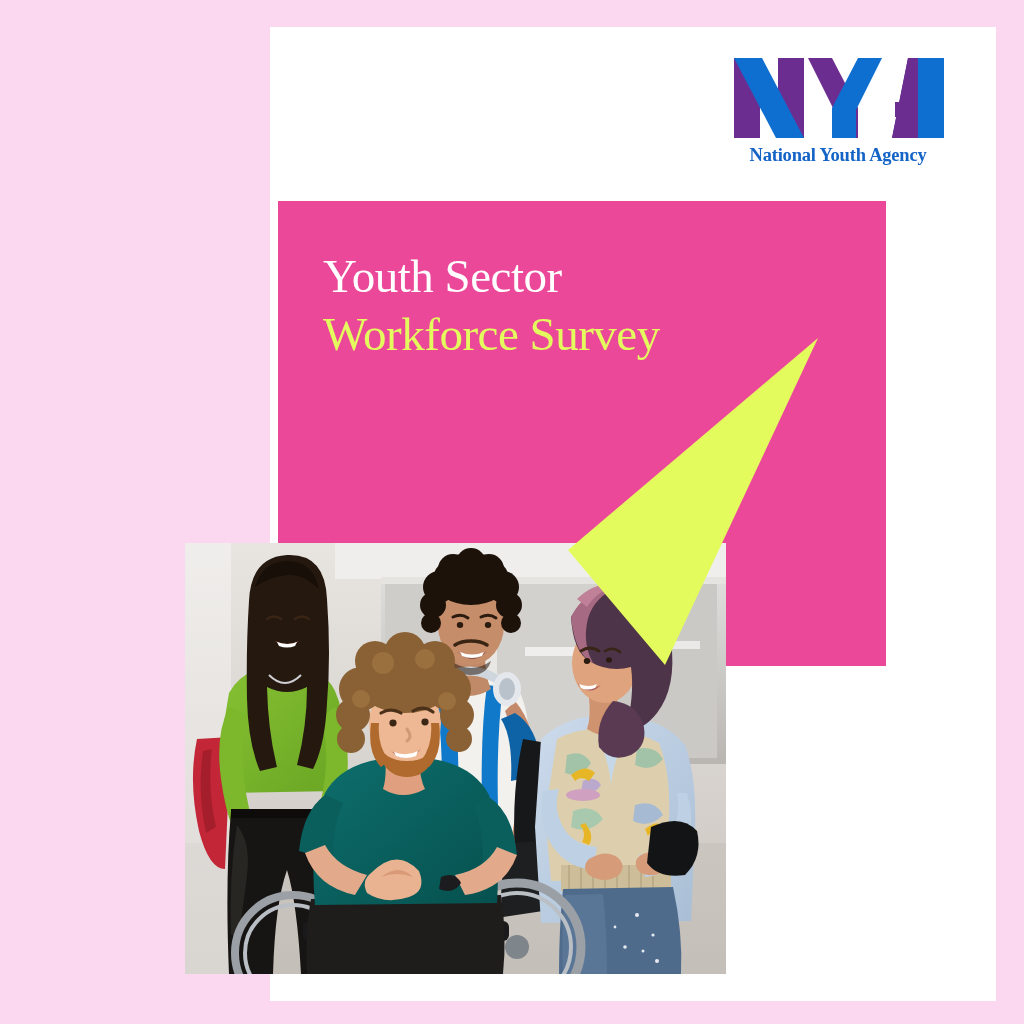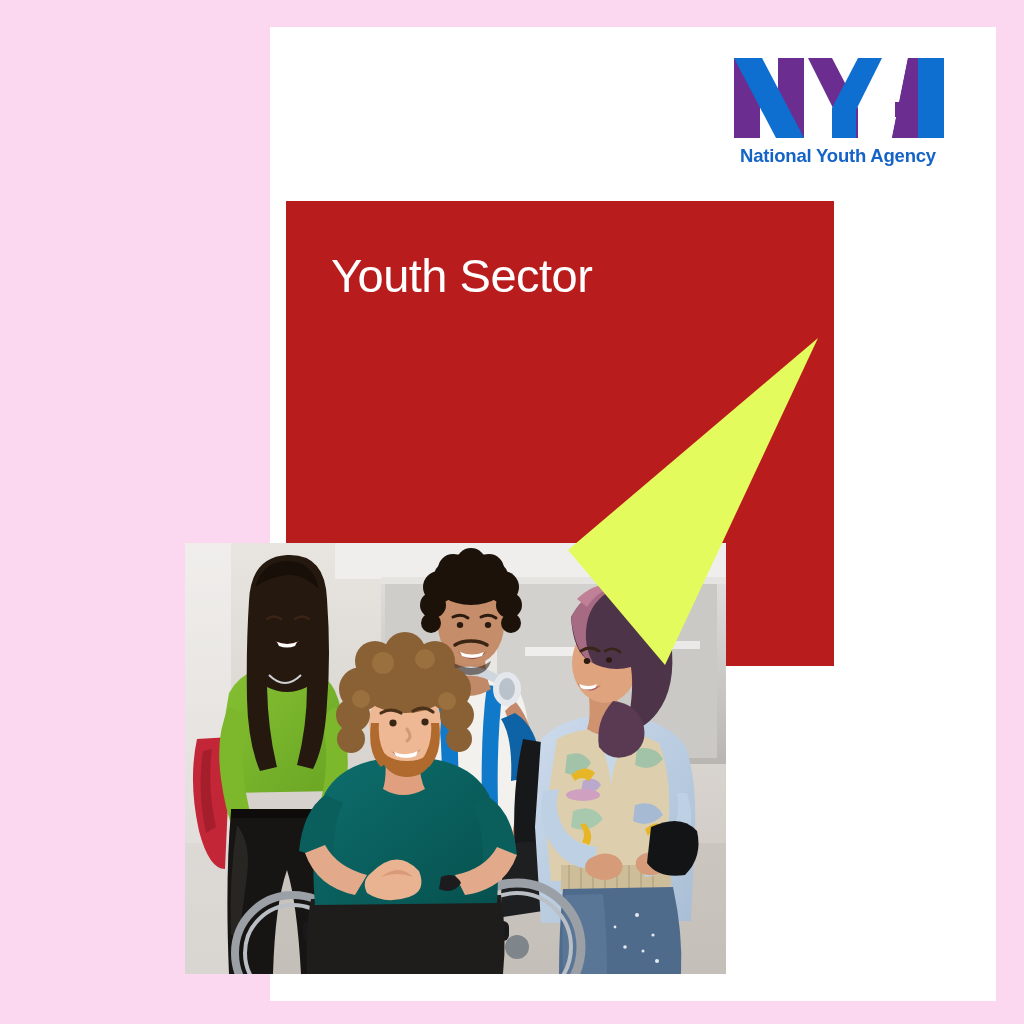--- a/index.html
+++ b/index.html
@@ -23,20 +23,21 @@
 
   
   #page {
     position: absolute;
     left: 270px;
     top: 27px;
     width: 726px;
     height: 974px;
     background: #ffffff;
     overflow: hidden;
+    font-family: Liberation Serif, serif;
   }
 
   
   #logo {
     position: absolute;
     right: 52px;
     top: 25px;
     width: 212px;
     height: 122px;
   }
@@ -48,25 +49,25 @@
     font-size: 18.5px;
     font-weight: bold;
     letter-spacing: -0.2px;
     color: #1463c6;
     white-space: nowrap;
   }
 
   
   #blue-panel {
     position: absolute;
-    left: 16px;
+    left: 8px;
     top: 174px;
-    width: 548px;
+    width: 608px;
     height: 465px;
-    background: #b91c1c;
+    background: #ec4899;
   }
   #title-block {
     position: absolute;
     left: 45px;
     top: 46px;
     width: 470px;
   }
   .title-line {
     font-size: 47px;
     line-height: 58px;
@@ -122,20 +123,21 @@
         <polygon points="176,6 202,6 186,86 160,86" fill="#6b2d90"></polygon>
         <rect x="164" y="50" width="30" height="14" fill="#6b2d90"></rect>
         <polygon points="186,6 212,6 212,86 186,86" fill="#0f6fd0"></polygon>
       </svg>
       <span id="logo-word">National Youth Agency</span>
     </div>
 
     <div id="blue-panel">
       <div id="title-block">
         <div class="title-line title-white">Youth Sector</div>
+        <div class="title-line title-lime">Workforce Survey</div>
       </div>
     </div>
 
   </div>
 
   <div id="photo">
     <svg viewBox="0 0 541 431" preserveAspectRatio="xMidYMid slice" aria-hidden="true">
       <defs>
         <linearGradient id="wallg" x1="0" y1="0" x2="0" y2="1">
           <stop offset="0" stop-color="#e8e5e1"></stop>

